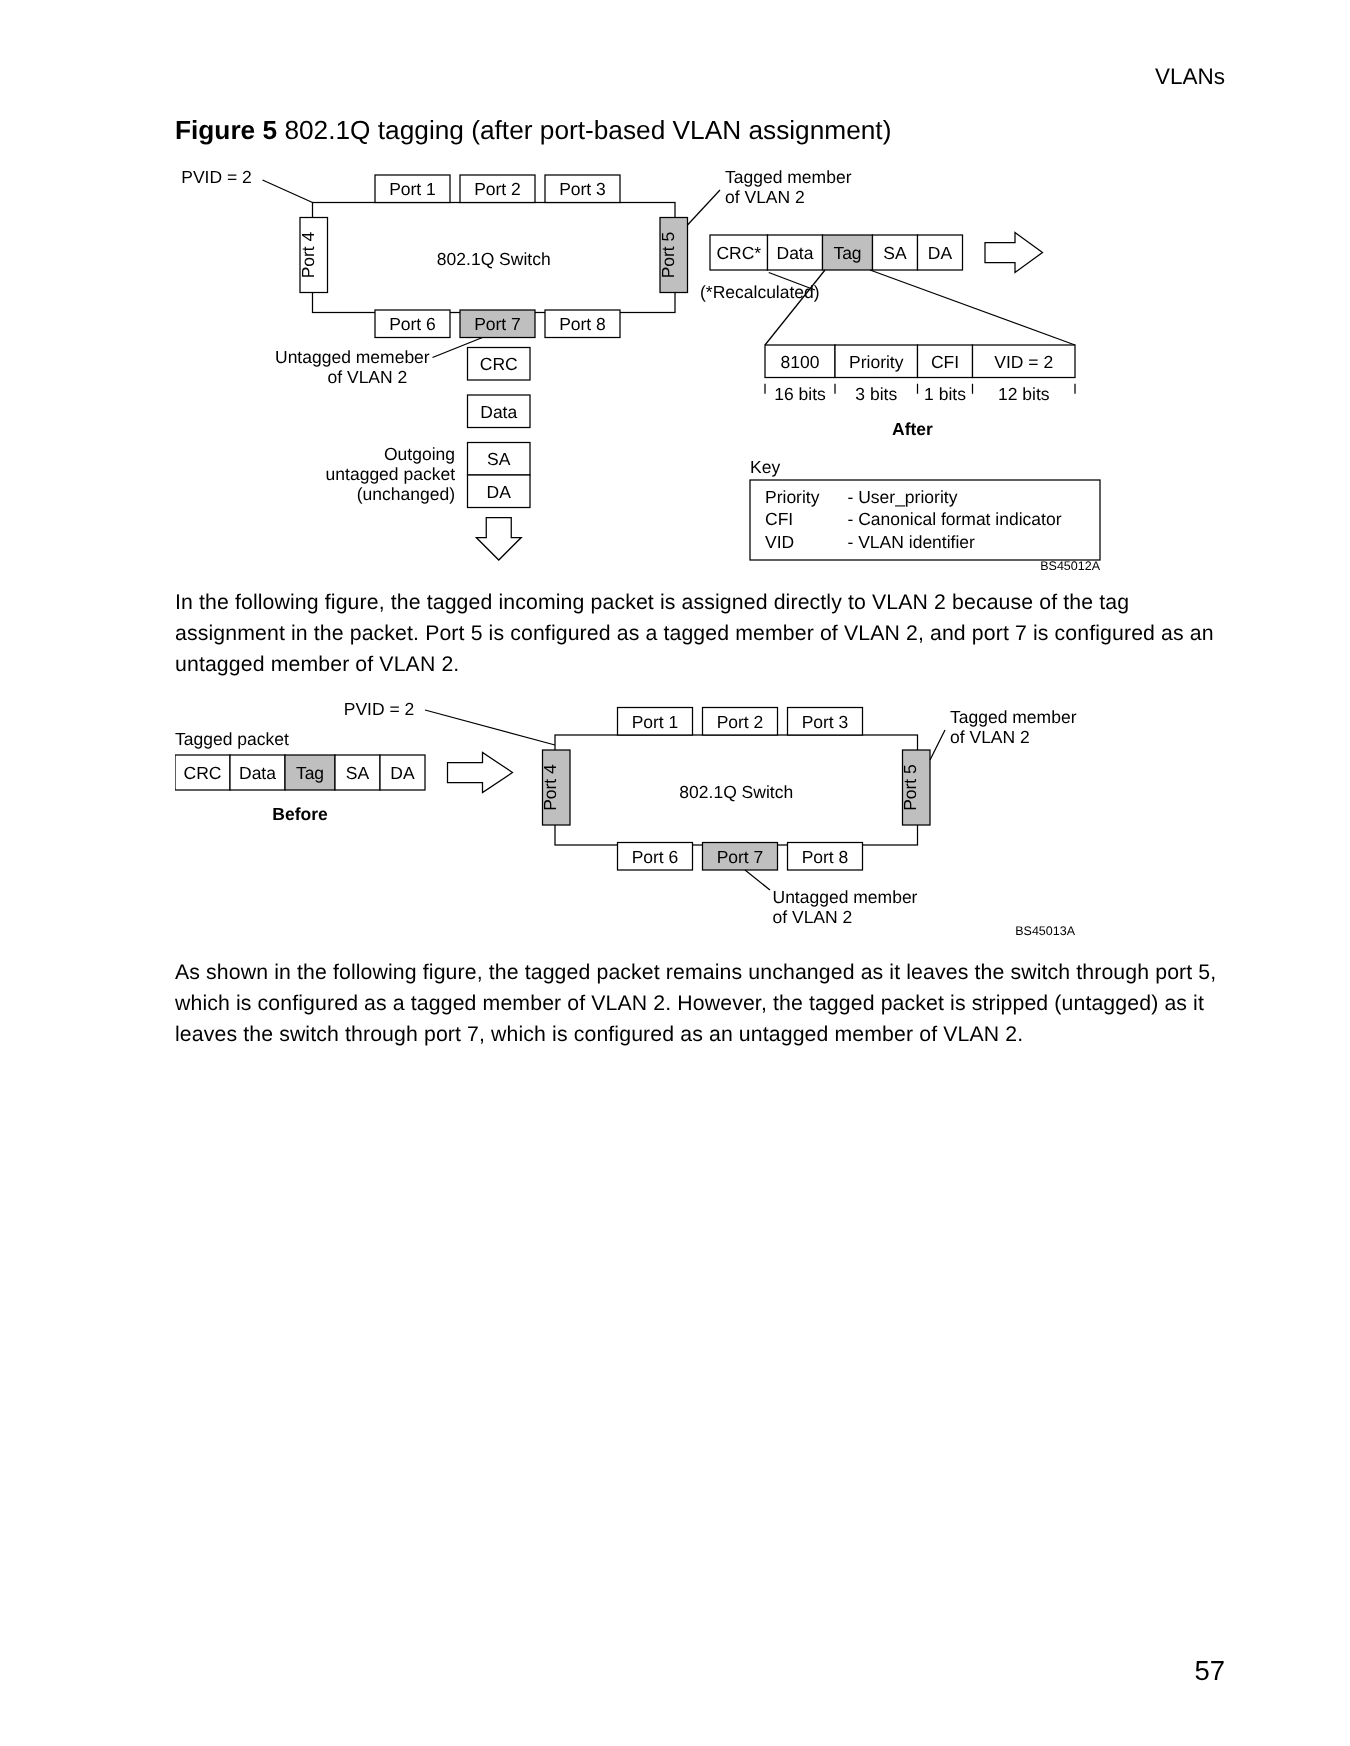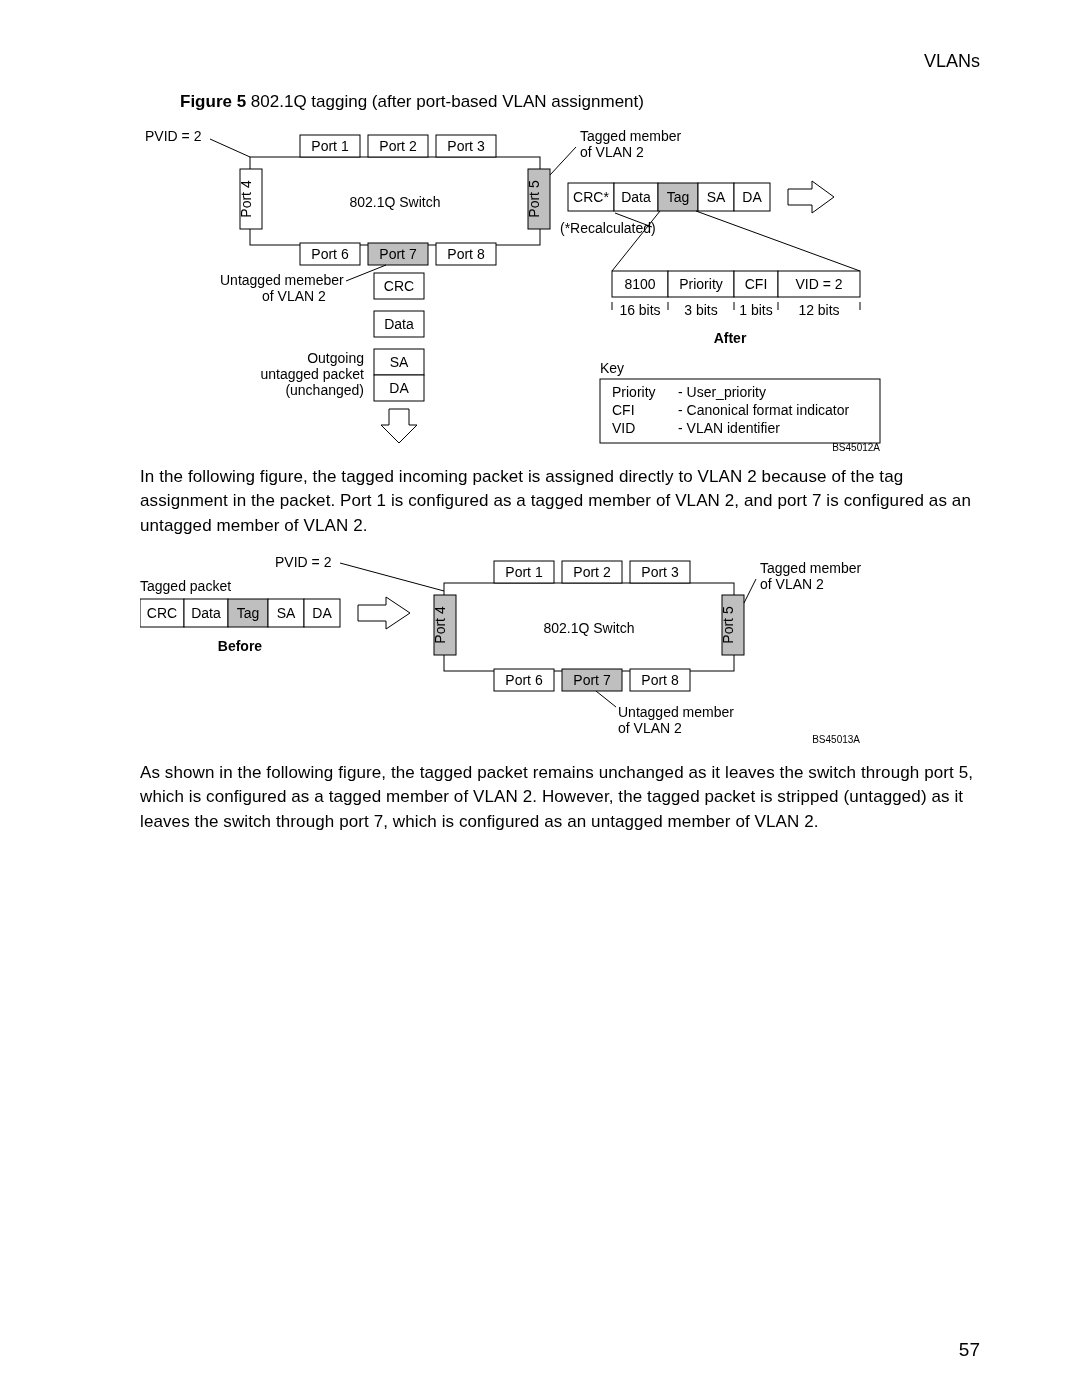--- a/index.html
+++ b/index.html
@@ -20,36 +20,35 @@
   }
   .header-right {
     position: absolute;
     top: 48px;
     right: 100px;
     font-size: 18px;
   }
   .fig-caption {
     margin-top: 40px;
     margin-bottom: 6px;
-    font-size: 17px;
-    margin-left: 40px;
+    font-size: 21px;
   }
   .fig-caption b {
     font-weight: 700;
   }
   .body-para {
     margin: 14px 0 8px 0;
     text-align: left;
     letter-spacing: 0.1px;
   }
   .pagenum {
     position: absolute;
-    bottom: 33px;
+    bottom: 44px;
     right: 100px;
-    font-size: 19px;
+    font-size: 22px;
     margin-left: 25px;
   }
   svg {
     display: block;
     background: #fff;
   }
   .svg-text {
     font-family: Arial, Helvetica, sans-serif;
     font-size: 14px;
     fill: #000;
@@ -175,21 +174,21 @@
     <text class="svg-text" x="472" y="276">Priority</text>
     <text class="svg-text" x="538" y="276">- User_priority</text>
     <text class="svg-text" x="472" y="294">CFI</text>
     <text class="svg-text" x="538" y="294">- Canonical format indicator</text>
     <text class="svg-text" x="472" y="312">VID</text>
     <text class="svg-text" x="538" y="312">- VLAN identifier</text>
 
     <text class="svg-text-xs" x="740" y="330" text-anchor="end">BS45012A</text>
   </svg>
 
-  <p class="body-para">In the following figure, the tagged incoming packet is assigned directly to VLAN 2 because of the tag assignment in the packet. Port 1 is configured as a tagged member of VLAN 2, and port 7 is configured as an untagged member of VLAN 2.</p>
+  <p class="body-para">In the following figure, the tagged incoming packet is assigned directly to VLAN 2 because of the tag assignment in the packet. Port 5 is configured as a tagged member of VLAN 2, and port 7 is configured as an untagged member of VLAN 2.</p>
 
 
   <svg width="840" height="200" viewBox="0 0 840 200">
 
     <text class="svg-text" x="135" y="20">PVID = 2</text>
     <line x1="200" y1="16" x2="304" y2="44" stroke="#000"></line>
 
     <text class="svg-text" x="0" y="44">Tagged packet</text>
     <g>
       <rect x="0" y="52" width="44" height="28" fill="#fff" stroke="#000"></rect>

